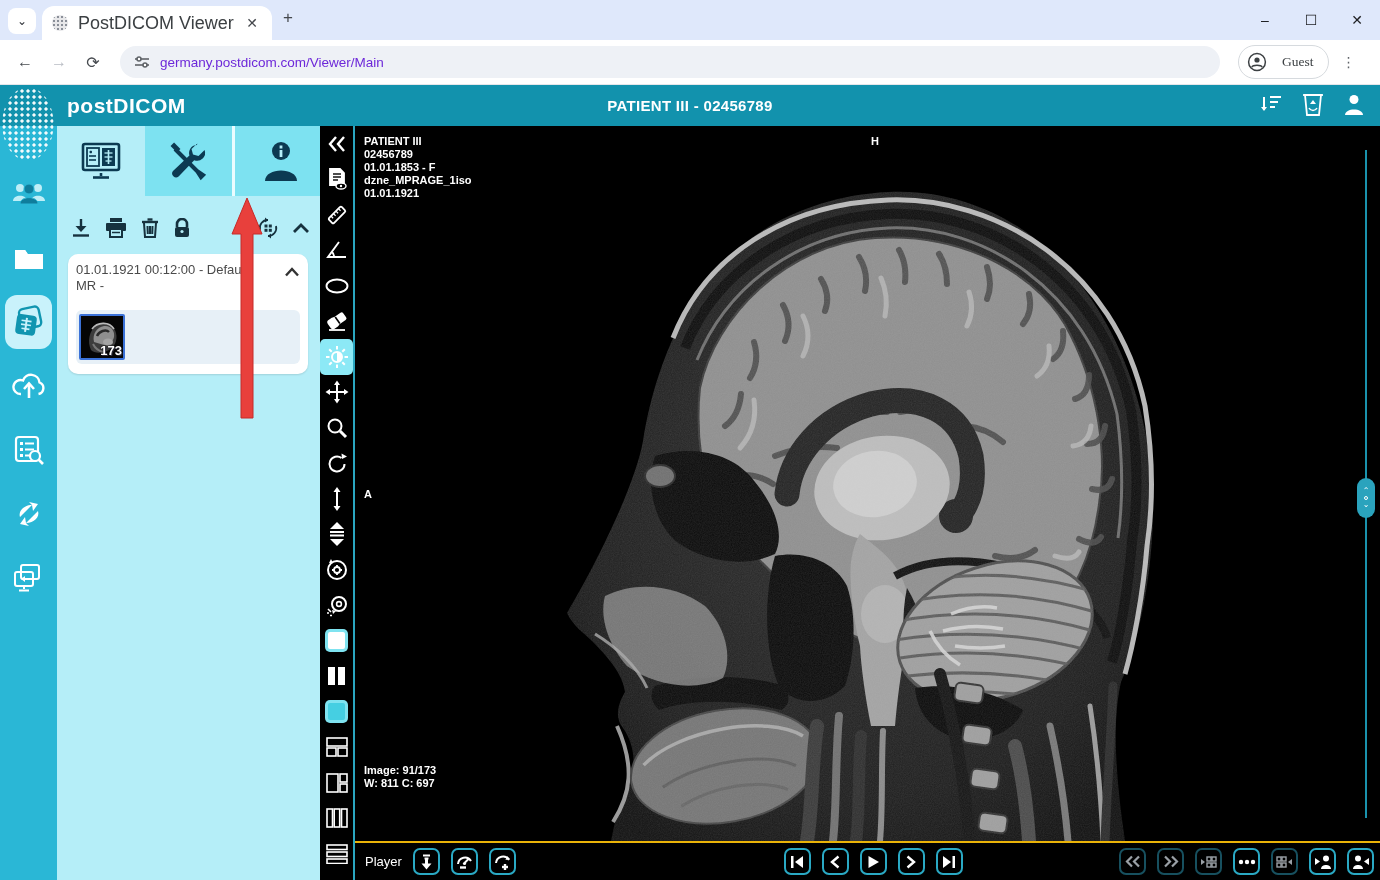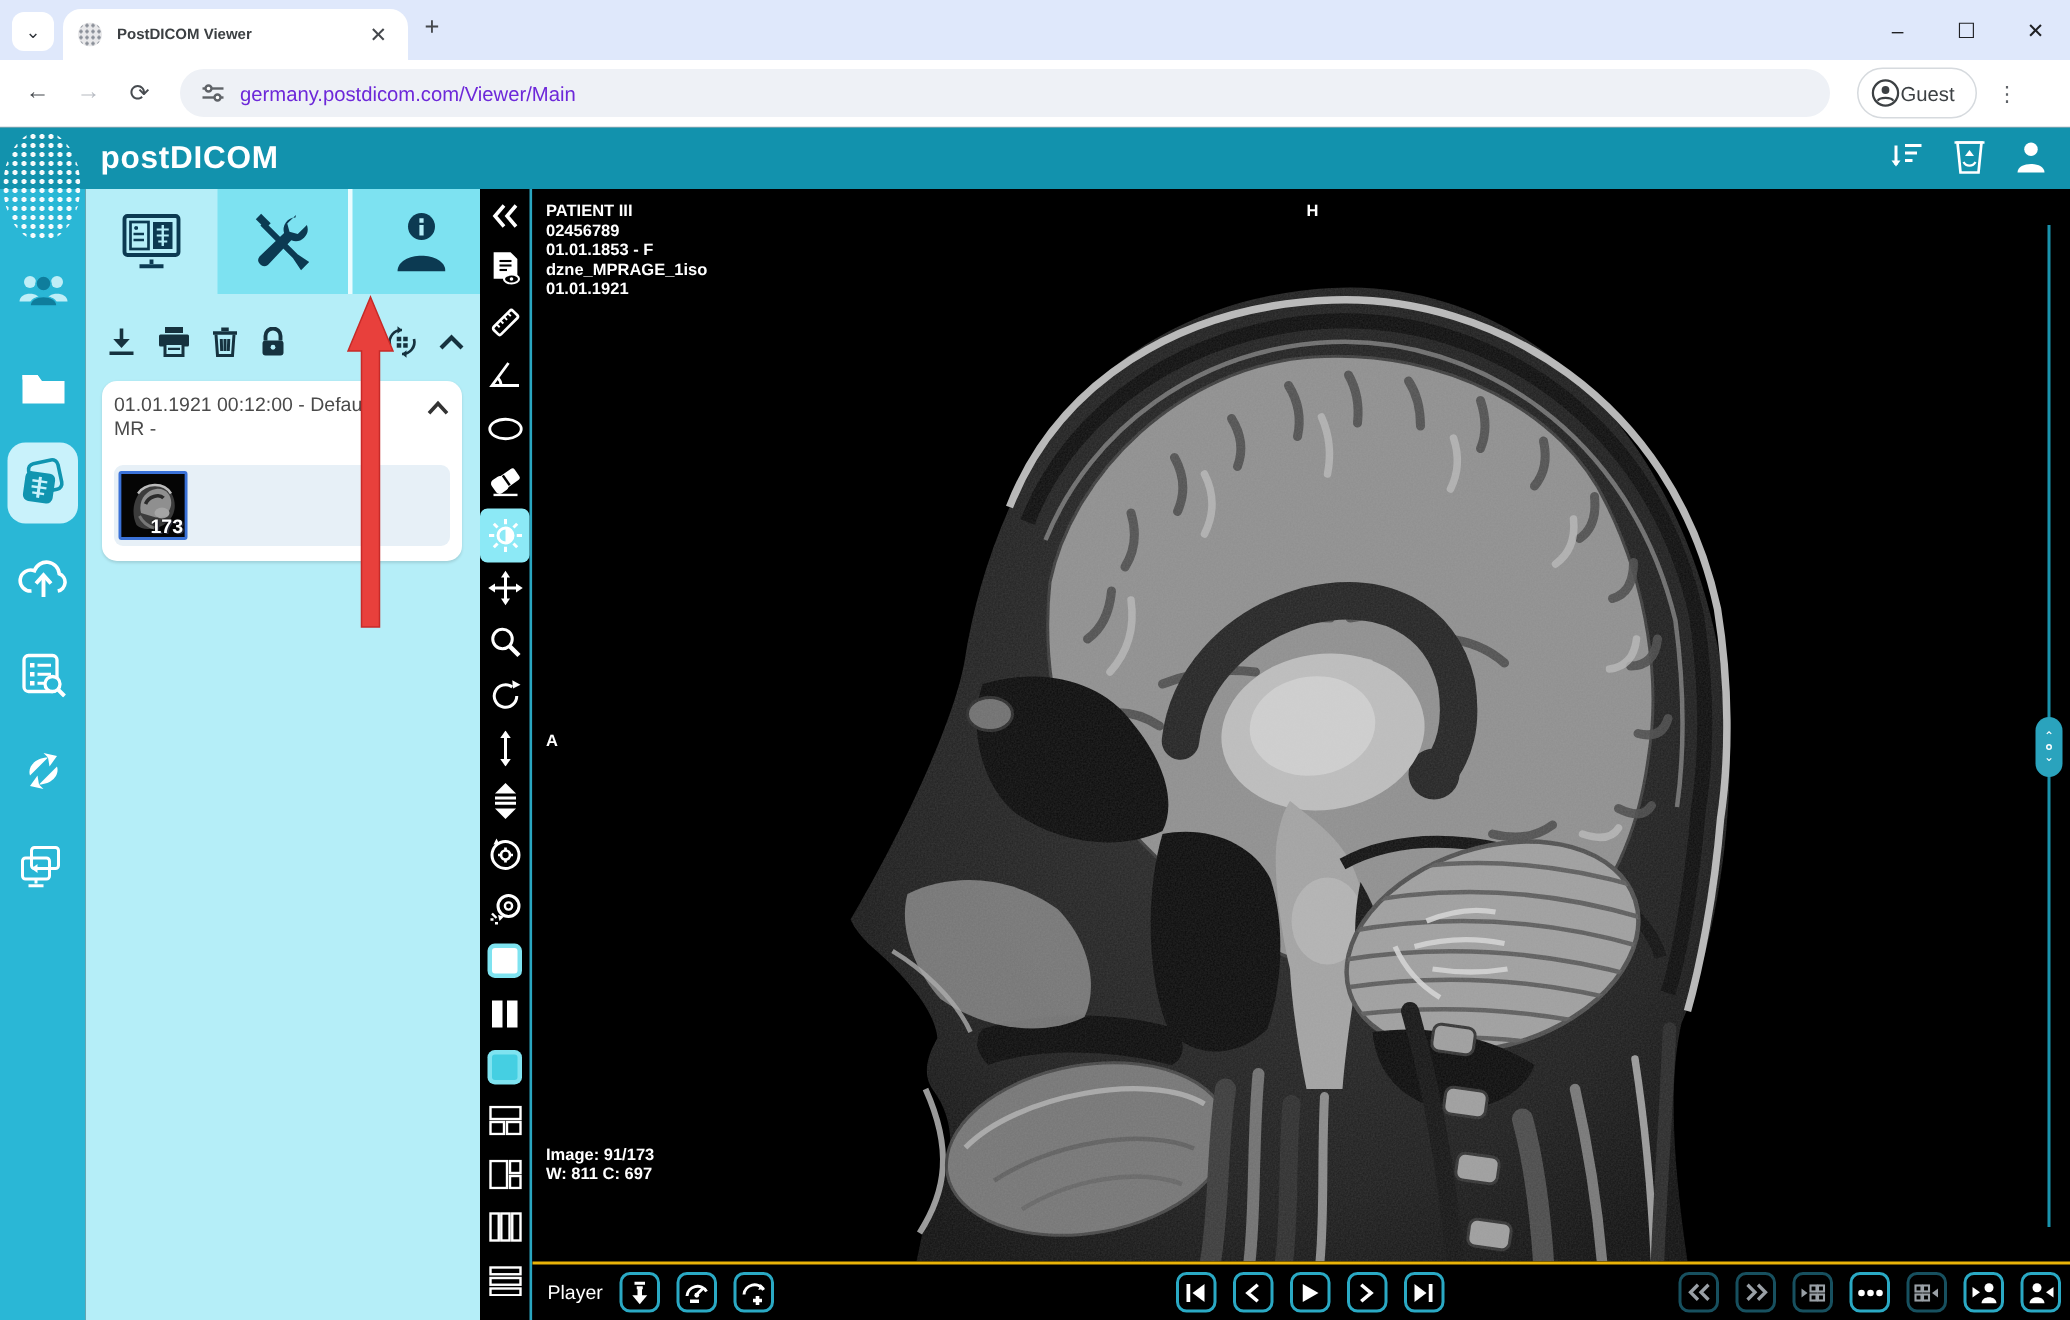--- a/index.html
+++ b/index.html
@@ -8,34 +8,34 @@
 
   
   .tabstrip { position:absolute; left:0; top:0; width:1380px; height:40px; background:#dfe8fb; }
   .tabsearch { position:absolute; left:8px; top:8px; width:28px; height:26px; background:#fff;
     border-radius:8px; display:flex; align-items:center; justify-content:center; color:#30343a; font-size:12px; }
   .tab { position:absolute; left:42px; top:6px; width:230px; height:34px; background:#fff;
     border-radius:12px 12px 0 0; display:flex; align-items:center; padding:0 10px; }
   .favicon { width:16px; height:16px; border-radius:50%;
     background:radial-gradient(circle, #8a8f98 1px, transparent 1.2px); background-size:4px 4px;
     background-color:#e8e8ea; margin-right:10px; }
-  .tabtitle { font-size:10px; color:#3c4043; flex:1; white-space:nowrap; overflow:hidden;font-weight:bold; }
+  .tabtitle { font-size:18px; color:#3c4043; flex:1; white-space:nowrap; overflow:hidden; }
   .tabclose { color:#45484d; font-size:14px; padding:2px 4px; }
   .newtab { position:absolute; left:283px; top:8px; font-size:17px; color:#44474c; }
   .wincontrols { position:absolute; right:0; top:0; height:40px; display:flex; align-items:center; }
   .winbtn { width:46px; text-align:center; color:#202124; font-size:14px; }
   .navbar { position:absolute; left:0; top:40px; width:1380px; height:45px; background:#fff;
     border-bottom:1px solid #e4e6ea; display:flex; align-items:center; }
   .navbtn { width:34px; text-align:center; font-size:16px; color:#474b50; }
   .navbtn.fwd { color:#b9bdc4; }
   .urlpill { margin-left:10px; width:1100px; height:32px; background:#eef1f6; border-radius:16px;
     display:flex; align-items:center; padding:0 14px; }
   .urltext { font-size:13.5px; color:#6d28d9; margin-left:10px; }
   .guestpill { margin-left:18px; height:34px; border:1px solid #d6dade; border-radius:18px;
-    display:flex; align-items:center; padding:0 14px 0 8px; gap:0; font-size:13.5px; color:#3c4043; }
+    display:flex; align-items:center; padding:0 14px 0 8px; gap:15px; font-size:13.5px; color:#3c4043;font-family:Liberation Serif, serif; }
   .chromemenu { margin-left:10px; color:#5f6368; font-size:14px; letter-spacing:0; width:20px; text-align:center; }
 
   
   .appheader { position:absolute; left:0; top:85px; width:1380px; height:41px; background:#1292ad; }
   .applogo { position:absolute; left:67px; top:9px; color:#ffffff; font-size:21px; font-weight:bold; letter-spacing:.5px; }
   .apptitle { position:absolute; left:0; right:0; top:12px; text-align:center; color:#fff;
     font-size:15px; font-weight:bold; letter-spacing:.3px; }
   .headicons { position:absolute; right:14px; top:6px; display:flex; gap:18px; align-items:center; }
   .brainlogo { position:absolute; left:1px; top:88px; width:56px; height:80px;
     background:radial-gradient(circle, #ffffff 1.5px, transparent 1.7px); background-size:6px 6px;
@@ -137,20 +137,21 @@
       <circle cx="10" cy="8" r="2.6" fill="#3c4043"></circle>
       <path d="M4.8,15.2 C6,12.6 14,12.6 15.2,15.2" fill="none" stroke="#3c4043" stroke-width="1.5"></path>
     </svg>
     <span>Guest</span>
   </div>
   <div class="chromemenu">⋮</div>
 </div>
 
 <div class="appheader">
   <div class="applogo">postDICOM</div>
+  <div class="apptitle">PATIENT III - 02456789</div>
   <div class="headicons">
     <svg width="24" height="24" viewBox="0 0 24 24">
       <g stroke="#fff" stroke-width="2" fill="none">
         <line x1="4" y1="5" x2="4" y2="18"></line>
           <path d="M1,15 L4,19 L7,15" fill="#fff" stroke="none"></path>
         <line x1="10" y1="5" x2="21" y2="5"></line>
           <line x1="10" y1="10" x2="18" y2="10"></line>
         <line x1="10" y1="15" x2="15" y2="15"></line>
       </g>
     </svg>

